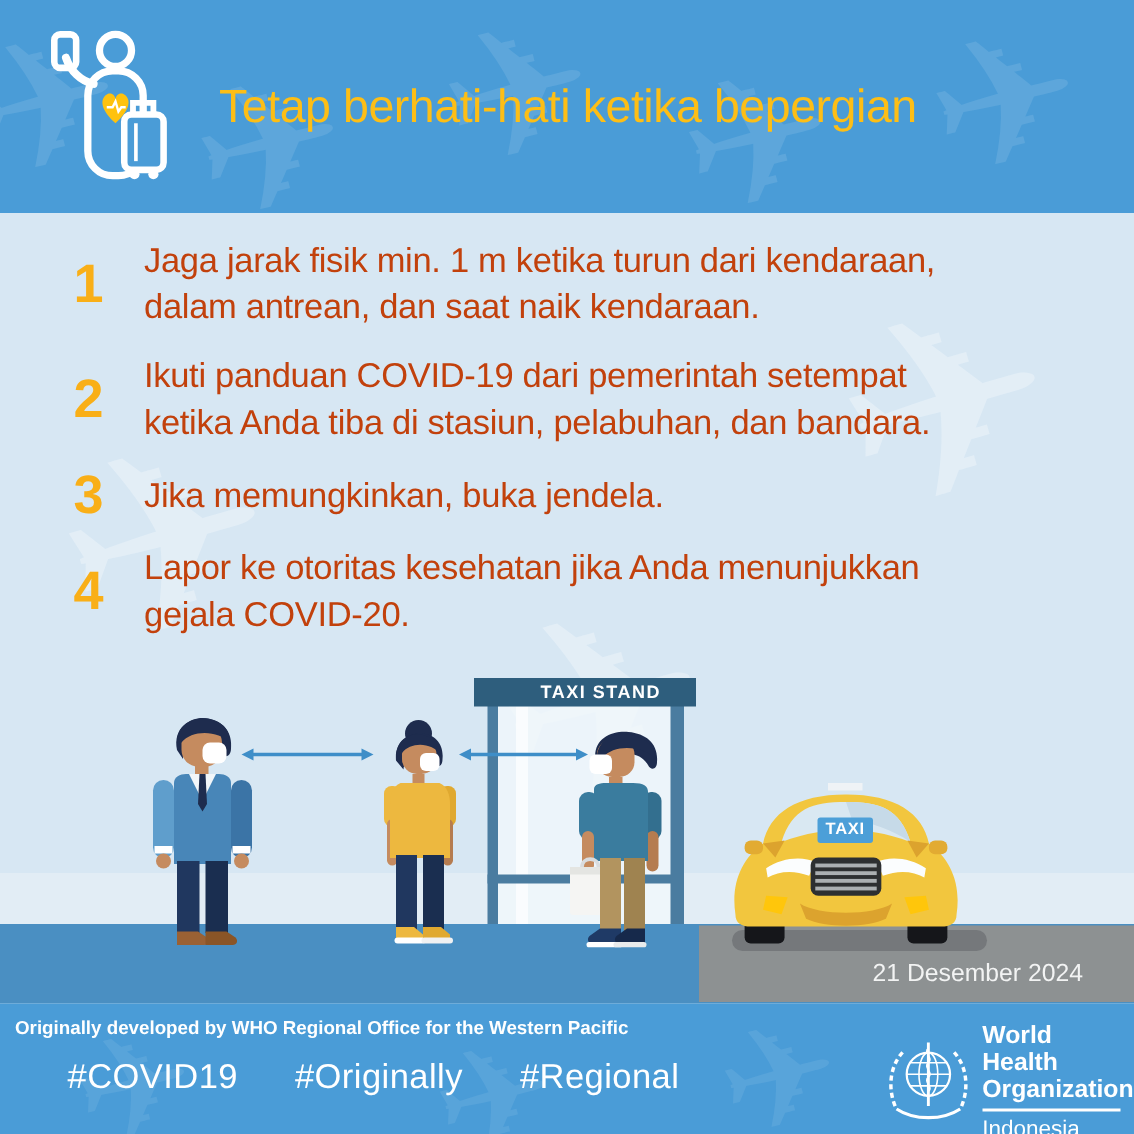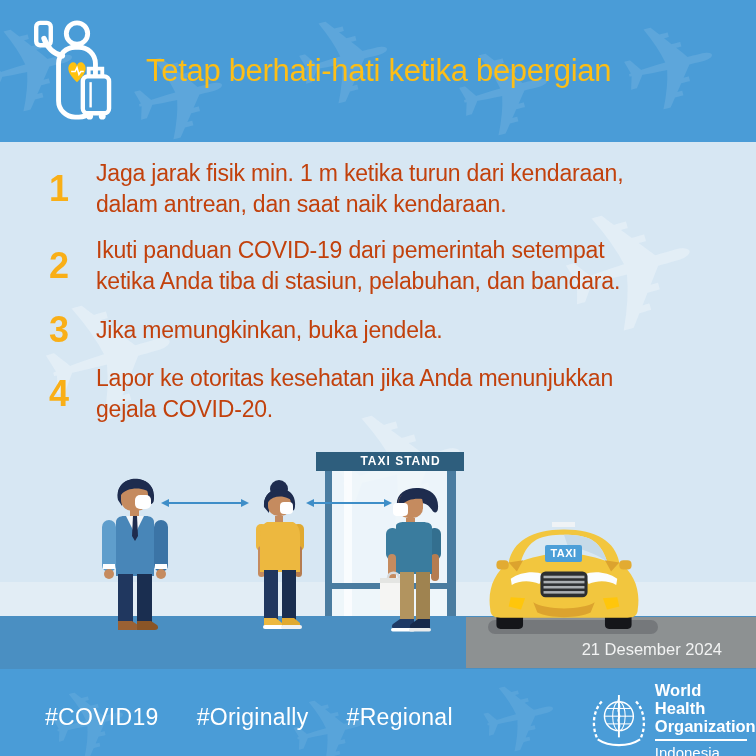--- a/index.html
+++ b/index.html
@@ -233,20 +233,21 @@
     <div class="taxi-sign">TAXI</div>
     <div class="taxi-sign-base"></div>
 
     <div class="date">21 Desember 2024</div>
   </div>
 
   <footer class="ftr">
     <span class="plane pf1"></span>
     <span class="plane pf2"></span>
     <span class="plane pf3"></span>
+    <p class="credit">Originally developed by WHO Regional Office for the Western Pacific</p>
     <div class="tags">
       <span>#COVID19</span>
       <span>#Originally</span>
       <span>#Regional</span>
     </div>
     <div class="who">
       <svg width="58" height="60" viewBox="0 0 60 62" fill="none">
         <circle cx="30" cy="26" r="15" stroke="#fff" stroke-width="1.5"></circle>
         <ellipse cx="30" cy="26" rx="6.5" ry="15" stroke="#fff" stroke-width="1.1"></ellipse>
         <line x1="15" y1="26" x2="45" y2="26" stroke="#fff" stroke-width="1.1"></line>

